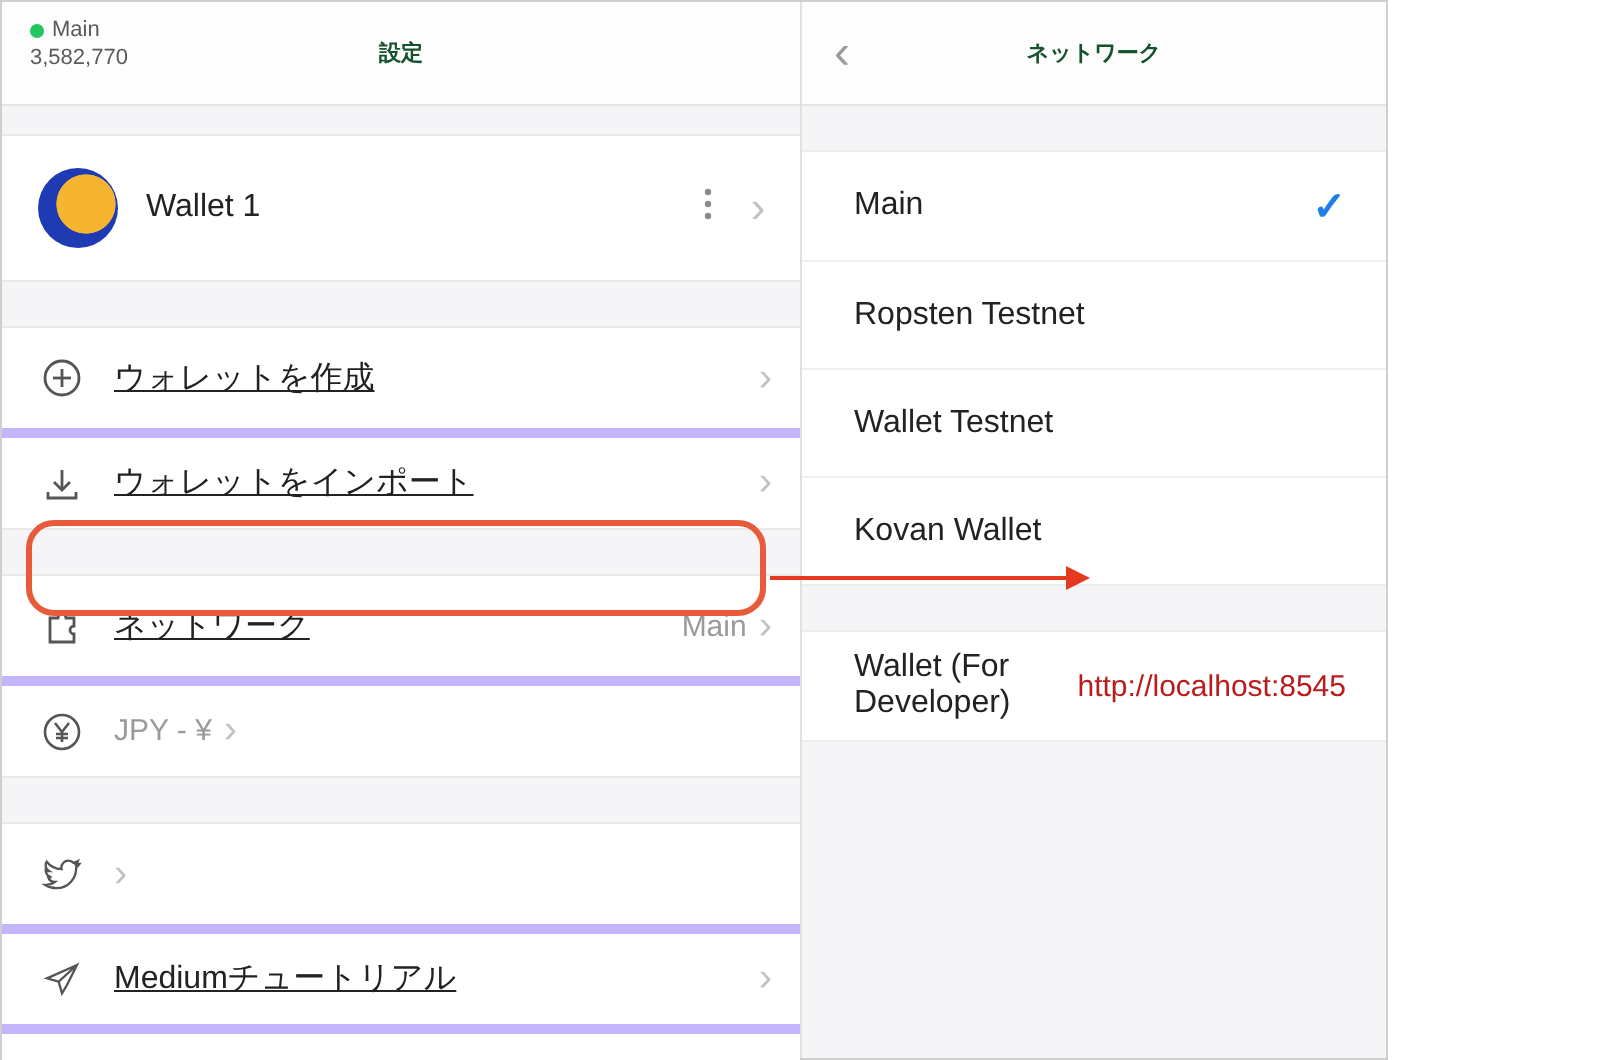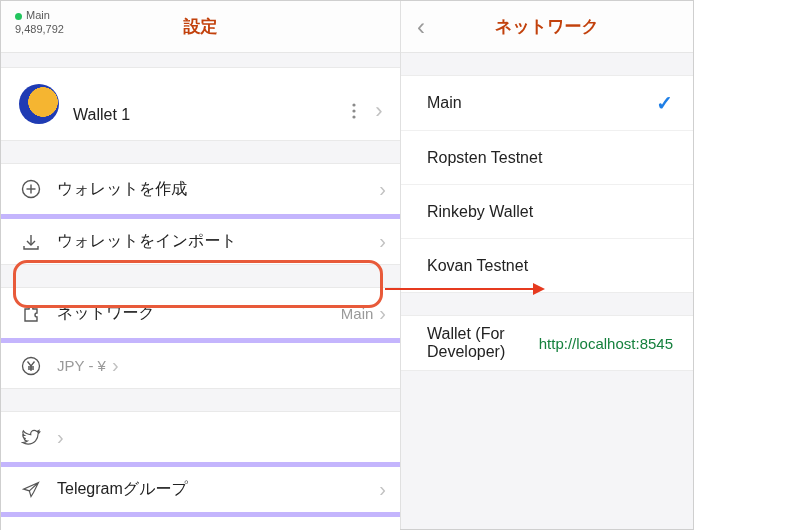--- a/index.html
+++ b/index.html
@@ -30,23 +30,23 @@
   .header {
     height: 52px;
     background: #fdfdfd;
     border-bottom: 1px solid #e6e6e6;
     display: flex;
     align-items: center;
     justify-content: center;
     position: relative;
   }
   .header-title {
-    font-size: 17px;
+    font-size: 11px;
     font-weight: 600;
-    color: #c2410c;
+    color: #14532d;
   }
   .status-corner {
     position: absolute;
     left: 14px;
     top: 8px;
     font-size: 11px;
     color: #5a5a5a;
     line-height: 1.25;
   }
   .status-dot {
@@ -69,21 +69,21 @@
   }
 
   
   .wallet-card {
     margin-top: 14px;
     background: #fff;
     border-top: 1px solid #e9e9e9;
     border-bottom: 1px solid #e9e9e9;
     padding: 16px 14px 16px 18px;
     display: flex;
-    align-items: flex-end;
+    align-items: center;
   }
   .avatar {
     width: 40px; height: 40px;
     border-radius: 50%;
     background: radial-gradient(circle at 60% 45%, #f5b531 0 45%, #1f3bb3 46% 100%);
     margin-right: 14px;
   }
   .wallet-info { flex: 1; }
   .wallet-name { font-size: 16px; color: #222; }
   .wallet-addr {
@@ -124,21 +124,21 @@
   }
   .row:first-child { border-top: none; }
   .row .icon {
     width: 24px; height: 24px;
     margin-right: 14px;
     color: #555;
     display: flex;
     align-items: center;
     justify-content: center;
   }
-  .row .label { flex: 1; font-size: 16px; color: #222; }
+  .row .label { flex: 1; font-size: 16px; color: #222; text-decoration: underline; }
   .row .value { font-size: 15px; color: #9a9a9a; margin-right: 6px; }
   .row .chev-r { color: #c2c2c2; font-size: 20px; }
 
   .highlight-ring {
     position: absolute;
     border: 3px solid #e85a3a;
     border-radius: 14px;
     pointer-events: none;
   }
 
@@ -152,41 +152,41 @@
   .r-row {
     display: flex;
     align-items: center;
     height: 54px;
     padding: 0 20px 0 26px;
     border-top: 1px solid #f0f0f0;
     cursor: pointer;
   }
   .r-row:first-child { border-top: none; }
   .r-row .r-label { flex: 1; font-size: 16px; color: #222; }
-  .r-row .r-value { font-size: 15px; color: #15803d; }
+  .r-row .r-value { font-size: 15px; color: #b91c1c; }
   .check { color: #1f7fe6; font-size: 20px; font-weight: 700; }
 
   
   .arrow-svg {
     position: absolute;
     top: 278px;
     left: 384px;
     pointer-events: none;
   }
 </style>
 </head>
 <body>
 
 <div class="frame">
 
   <div class="pane pane-left">
     <div class="header">
       <div class="status-corner">
         <div><span class="status-dot"></span><span>Main</span></div>
-        <div>9,489,792</div>
+        <div>3,582,770</div>
       </div>
       <div class="header-title">設定</div>
     </div>
 
     <div class="wallet-card">
       <div class="avatar"></div>
       <div class="wallet-info">
         <div class="wallet-name">Wallet 1</div>
       </div>
       <div class="dots">
@@ -255,21 +255,21 @@
             </svg>
         </span>
         <span class="chev-r">›</span>
       </div>
       <div class="row">
         <span class="icon">
           <svg width="20" height="20" viewBox="0 0 24 24" fill="none" stroke="#555" stroke-width="1.4">
               <path d="M21 3 L3 11 L10 13 L12 20 L15 15 L21 3 Z M10 13 L21 3"></path>
             </svg>
         </span>
-        <span class="label">Telegramグループ</span>
+        <span class="label">Mediumチュートリアル</span>
         <span class="chev-r">›</span>
       </div>
       <div class="row">
         <span class="icon">
           <svg width="20" height="20" viewBox="0 0 24 24" fill="none" stroke="#555" stroke-width="1.4">
               <path d="M4 5 V19 M4 5 L12 17 L20 5 M20 5 V19"></path>
             </svg>
         </span>
         <span class="label">Mediumチュートリアル</span>
         <span class="chev-r">›</span>
@@ -286,24 +286,24 @@
 
     <div class="r-group">
       <div class="r-row">
         <span class="r-label">Main</span>
         <span class="check">✓</span>
       </div>
       <div class="r-row">
         <span class="r-label">Ropsten Testnet</span>
       </div>
       <div class="r-row">
-        <span class="r-label">Rinkeby Wallet</span>
-      </div>
-      <div class="r-row">
-        <span class="r-label">Kovan Testnet</span>
+        <span class="r-label">Wallet Testnet</span>
+      </div>
+      <div class="r-row">
+        <span class="r-label">Kovan Wallet</span>
       </div>
     </div>
 
     <div class="r-group">
       <div class="r-row">
         <span class="r-label">Wallet (For Developer)</span>
         <span class="r-value">http://localhost:8545</span>
       </div>
     </div>
   </div>

